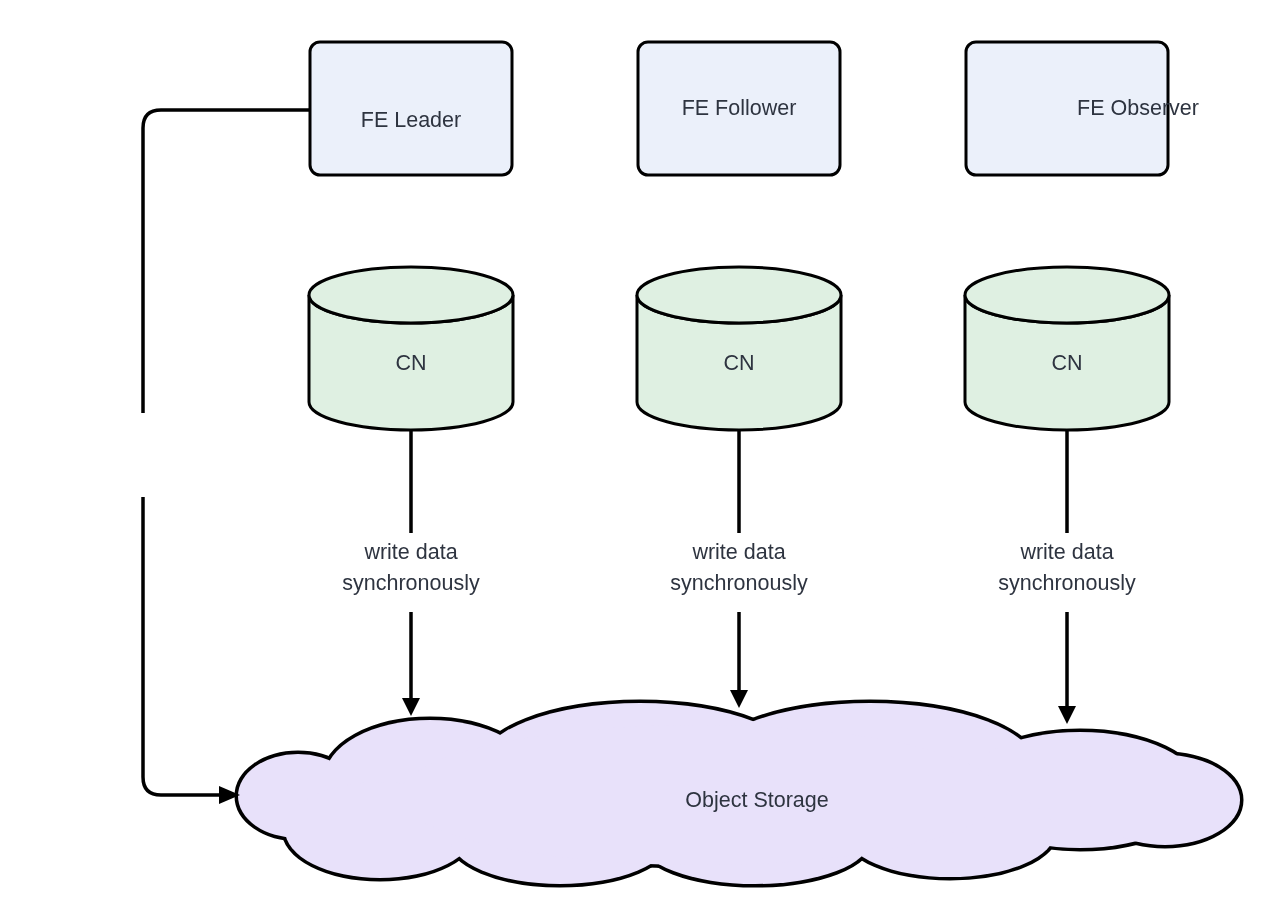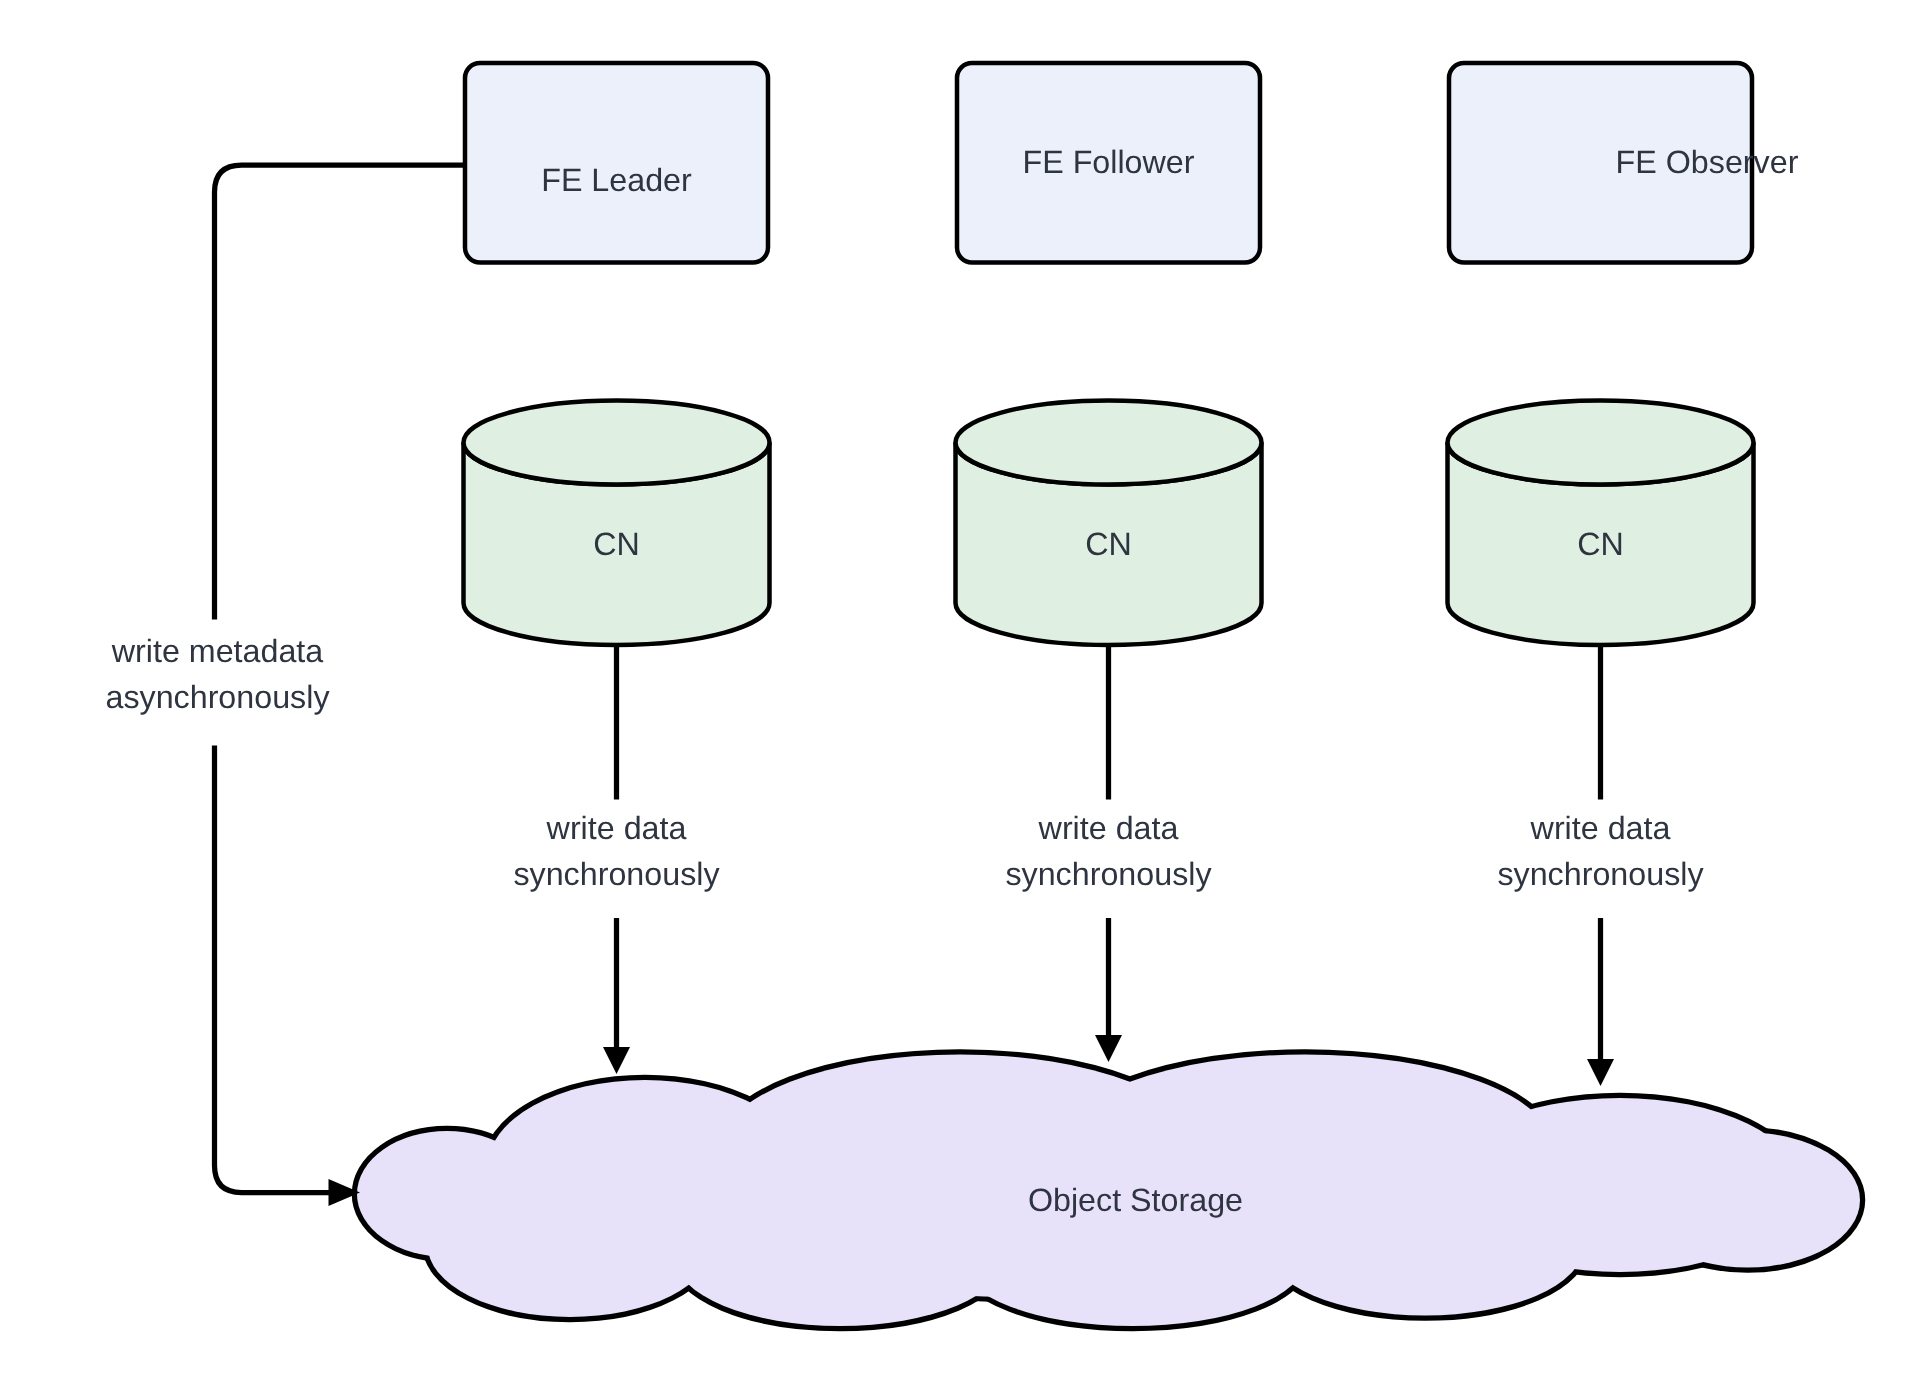--- a/index.html
+++ b/index.html
@@ -110,24 +110,20 @@
   <div class="label" style="left:309px; top:323px; width:204px; height:80px;">
     <span>CN</span>
   </div>
   <div class="label" style="left:637px; top:323px; width:204px; height:80px;">
     <span>CN</span>
   </div>
   <div class="label" style="left:965px; top:323px; width:204px; height:80px;">
     <span>CN</span>
   </div>
 
-  <div class="label" style="left:15px; top:418px; width:260px; height:64px;">
-    <span>write metadata</span>
-    <span>asynchronously</span>
-  </div>
 
   <div class="label" style="left:301px; top:536px; width:220px; height:64px;">
     <span>write data</span>
     <span>synchronously</span>
   </div>
   <div class="label" style="left:629px; top:536px; width:220px; height:64px;">
     <span>write data</span>
     <span>synchronously</span>
   </div>
   <div class="label" style="left:957px; top:536px; width:220px; height:64px;">

